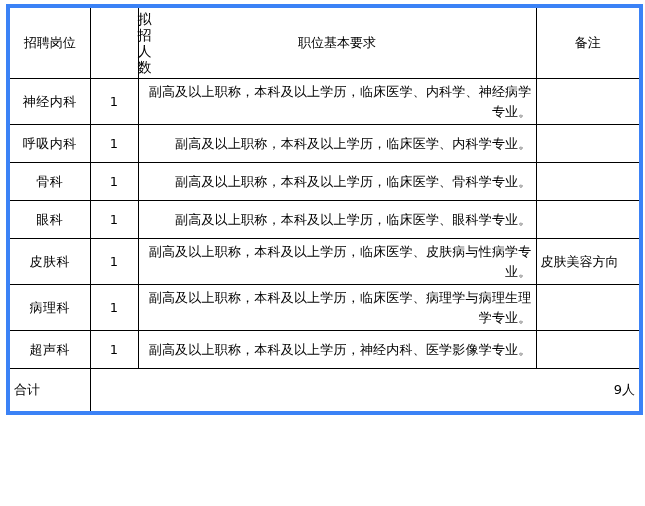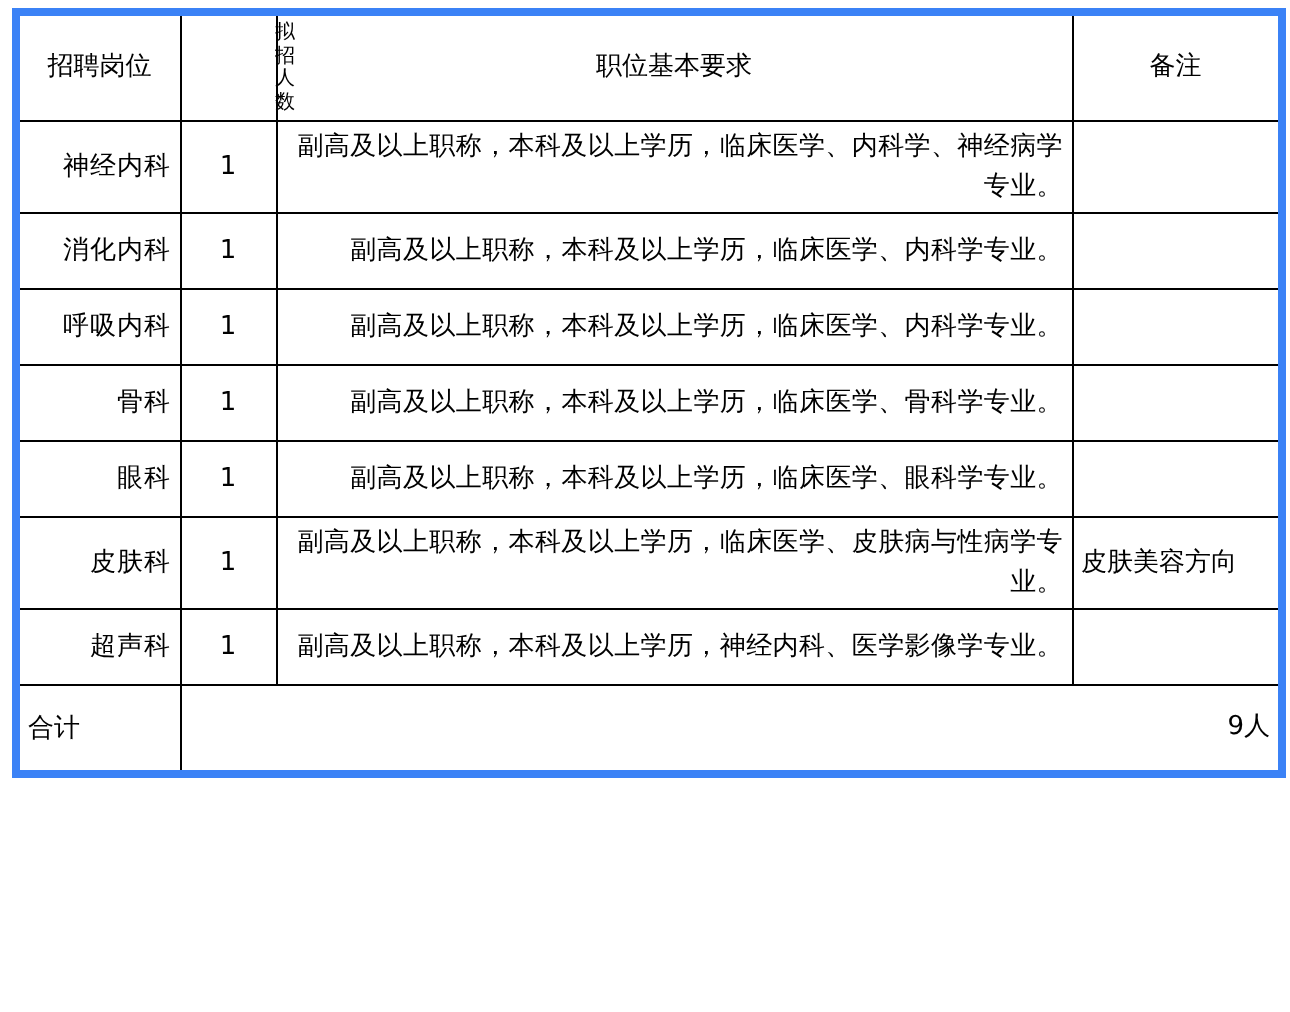--- a/index.html
+++ b/index.html
@@ -40,25 +40,25 @@
   col.c-num { width: 48px; }
   col.c-req { width: 398px; }
   col.c-note { width: 105px; }
 
   thead td {
     text-align: center;
     height: 36px;
   }
   thead td.hdr-num {
     line-height: 1.15;
-    font-size: 10px;
+    font-size: 14px;
     padding-left: 47px;
   }
   td.post {
-    text-align: right;
+    text-align: center;
     letter-spacing: 0.5px;
   }
   td.num {
     text-align: center;
   }
   td.req {
     text-align: right;
     padding-left: 6px;
     letter-spacing: 0.2px;
   }
@@ -101,26 +101,20 @@
       </tr>
     </thead>
     <tbody>
       <tr class="r1">
         <td class="post">神经内科</td>
         <td class="num">1</td>
         <td class="req">副高及以上职称，本科及以上学历，临床医学、内科学、神经病学专业。</td>
         <td class="note"></td>
       </tr>
       <tr class="r2">
-        <td class="post">消化内科</td>
-        <td class="num">1</td>
-        <td class="req nowrapline">副高及以上职称，本科及以上学历，临床医学、内科学专业。</td>
-        <td class="note"></td>
-      </tr>
-      <tr class="r2">
         <td class="post">呼吸内科</td>
         <td class="num">1</td>
         <td class="req nowrapline">副高及以上职称，本科及以上学历，临床医学、内科学专业。</td>
         <td class="note"></td>
       </tr>
       <tr class="r2">
         <td class="post">骨科</td>
         <td class="num">1</td>
         <td class="req nowrapline">副高及以上职称，本科及以上学历，临床医学、骨科学专业。</td>
         <td class="note"></td>
@@ -130,20 +124,26 @@
         <td class="num">1</td>
         <td class="req nowrapline">副高及以上职称，本科及以上学历，临床医学、眼科学专业。</td>
         <td class="note"></td>
       </tr>
       <tr class="r1">
         <td class="post">皮肤科</td>
         <td class="num">1</td>
         <td class="req">副高及以上职称，本科及以上学历，临床医学、皮肤病与性病学专业。</td>
         <td class="note">皮肤美容方向</td>
       </tr>
+      <tr class="r1">
+        <td class="post">病理科</td>
+        <td class="num">1</td>
+        <td class="req">副高及以上职称，本科及以上学历，临床医学、病理学与病理生理学专业。</td>
+        <td class="note"></td>
+      </tr>
       <tr class="r2">
         <td class="post">超声科</td>
         <td class="num">1</td>
         <td class="req nowrapline">副高及以上职称，本科及以上学历，神经内科、医学影像学专业。</td>
         <td class="note"></td>
       </tr>
       <tr class="total">
         <td class="total-label">合计</td>
         <td class="total-val" colspan="3">9人</td>
       </tr>

